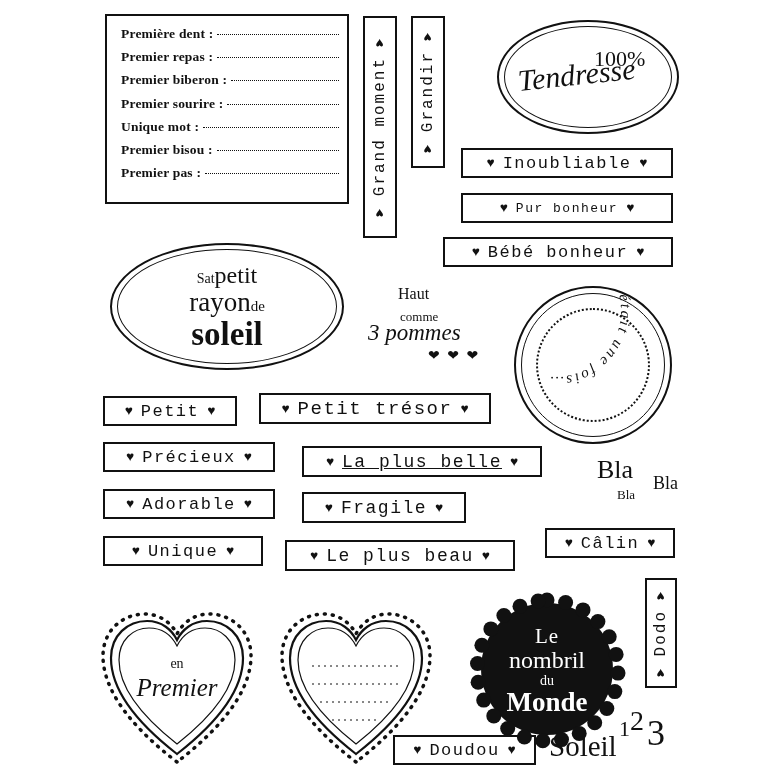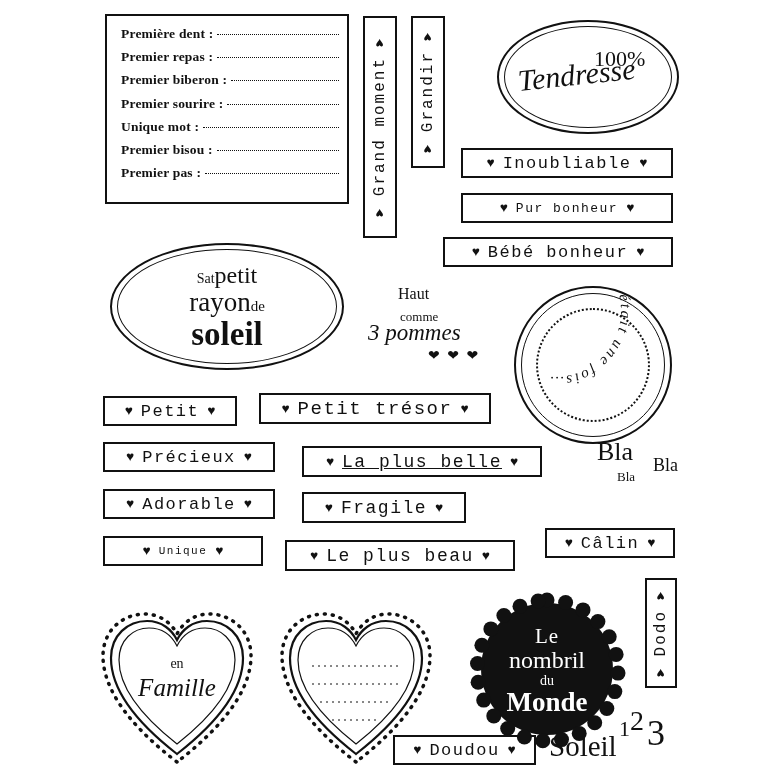--- a/index.html
+++ b/index.html
@@ -285,21 +285,21 @@
   </div>
 
   <div class="abs hbox" style="left:302px; top:492px; width:164px; height:31px;">
     <span class="heart">♥</span>
     <span class="txt" style="font-size:18px;">Fragile</span>
     <span class="heart">♥</span>
   </div>
 
   <div class="abs hbox" style="left:103px; top:536px; width:160px; height:30px;">
     <span class="heart">♥</span>
-    <span class="txt" style="font-size:11px;">Unique</span>
+    <span class="txt" style="font-size:17px;">Unique</span>
     <span class="heart">♥</span>
   </div>
 
   <div class="abs hbox" style="left:285px; top:540px; width:230px; height:31px;">
     <span class="heart">♥</span>
     <span class="txt" style="font-size:18px;">Le plus beau</span>
     <span class="heart">♥</span>
   </div>
 
   <div class="abs hbox" style="left:545px; top:528px; width:130px; height:30px;">
@@ -307,35 +307,35 @@
     <span class="txt" style="font-size:17px;">Câlin</span>
     <span class="heart">♥</span>
   </div>
 
   <div class="abs hbox" style="left:393px; top:735px; width:143px; height:30px;">
     <span class="heart">♥</span>
     <span class="txt" style="font-size:17px;">Doudou</span>
     <span class="heart">♥</span>
   </div>
 
-  <div class="abs" style="left:597px; top:437px; width:95px; height:55px;">
+  <div class="abs" style="left:597px; top:455px; width:95px; height:55px;">
     <span class="abs" style="left:0; top:0; font-size:26px; font-family:'Liberation Serif',serif;">Bla</span>
     <span class="abs" style="left:56px; top:18px; font-size:18px; font-family:'Liberation Serif',serif;">Bla</span>
     <span class="abs" style="left:20px; top:32px; font-size:13px; font-family:'Liberation Serif',serif;">Bla</span>
   </div>
 
   <div class="abs" style="left:97px; top:604px; width:160px; height:165px;">
     <svg width="160" height="165" viewBox="0 0 160 165">
       <path d="M80 158 C 20 112, 6 76, 6 52 C 6 26, 26 10, 48 10 C 64 10, 75 20, 80 30 C 85 20, 96 10, 112 10 C 134 10, 154 26, 154 52 C 154 76, 140 112, 80 158 Z" fill="none" stroke="#111" stroke-width="3.5" stroke-dasharray="1 7" stroke-linecap="round"></path>
       <path d="M80 150 C 26 108, 14 76, 14 54 C 14 31, 31 17, 50 17 C 65 17, 75 26, 80 36 C 85 26, 95 17, 110 17 C 129 17, 146 31, 146 54 C 146 76, 134 108, 80 150 Z" fill="none" stroke="#111" stroke-width="2.2"></path>
       <path d="M80 140 C 33 103, 22 75, 22 56 C 22 36, 36 24, 52 24 C 66 24, 75 32, 80 42 C 85 32, 94 24, 108 24 C 124 24, 138 36, 138 56 C 138 75, 127 103, 80 140 Z" fill="none" stroke="#111" stroke-width="1.2"></path>
     </svg>
     <div class="abs" style="left:0; top:52px; width:160px; text-align:center;">
       <div style="font-family:'Liberation Serif',serif; font-size:14px;">en</div>
-      <div class="script" style="font-size:25px; margin-top:2px;">Famille</div>
+      <div class="script" style="font-size:25px; margin-top:2px;">Premier</div>
     </div>
   </div>
 
   <div class="abs" style="left:276px; top:604px; width:160px; height:165px;">
     <svg width="160" height="165" viewBox="0 0 160 165">
       <path d="M80 158 C 20 112, 6 76, 6 52 C 6 26, 26 10, 48 10 C 64 10, 75 20, 80 30 C 85 20, 96 10, 112 10 C 134 10, 154 26, 154 52 C 154 76, 140 112, 80 158 Z" fill="none" stroke="#111" stroke-width="3.5" stroke-dasharray="1 7" stroke-linecap="round"></path>
       <path d="M80 150 C 26 108, 14 76, 14 54 C 14 31, 31 17, 50 17 C 65 17, 75 26, 80 36 C 85 26, 95 17, 110 17 C 129 17, 146 31, 146 54 C 146 76, 134 108, 80 150 Z" fill="none" stroke="#111" stroke-width="2.2"></path>
       <path d="M80 140 C 33 103, 22 75, 22 56 C 22 36, 36 24, 52 24 C 66 24, 75 32, 80 42 C 85 32, 94 24, 108 24 C 124 24, 138 36, 138 56 C 138 75, 127 103, 80 140 Z" fill="none" stroke="#111" stroke-width="1.2"></path>
       <line x1="36" y1="62" x2="124" y2="62" stroke="#111" stroke-width="1" stroke-dasharray="2 4"></line>
       <line x1="36" y1="80" x2="124" y2="80" stroke="#111" stroke-width="1" stroke-dasharray="2 4"></line>

